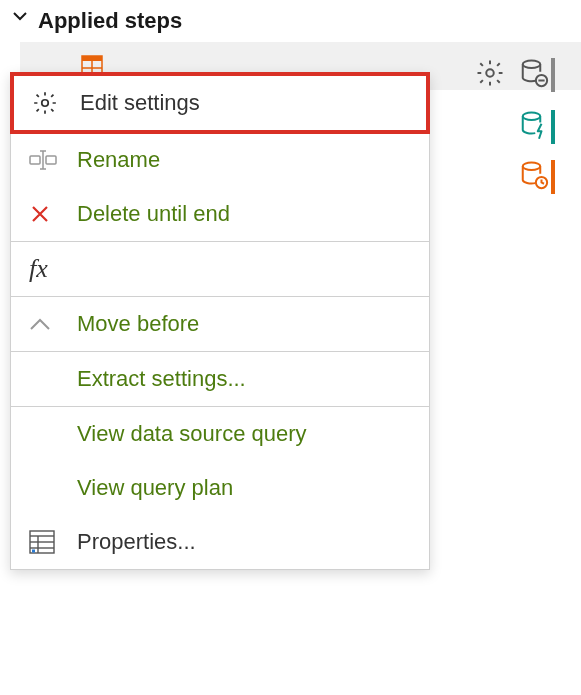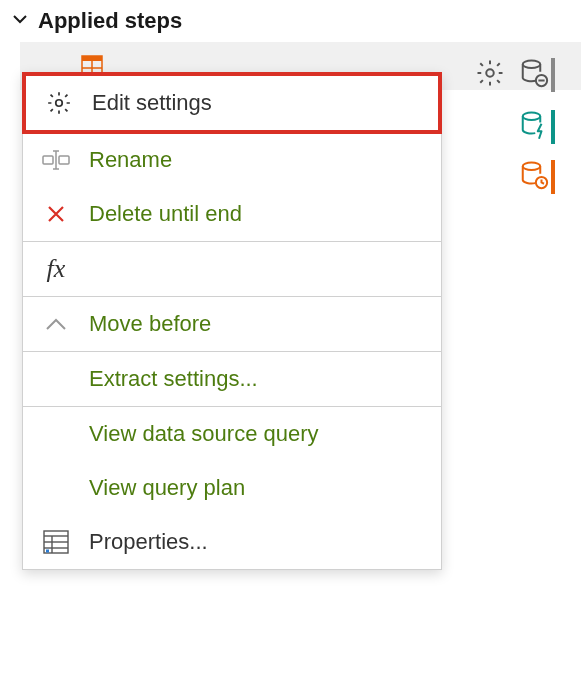--- a/index.html
+++ b/index.html
@@ -9,21 +9,20 @@
     }
     body {
       font-family: 'Segoe UI', -apple-system, BlinkMacSystemFont, sans-serif;
       background: #ffffff;
       width: 581px;
       height: 695px;
       position: relative;
     }
     .panel-header {
       display: flex;
-      align-items: center;
       padding: 8px 12px;
       gap: 10px;
     }
     .panel-header .chevron {
       font-size: 18px;
     }
     .panel-header .title {
       font-size: 22px;
       font-weight: 600;
       color: #1a1a1a;
@@ -56,21 +55,21 @@
       background: #888888;
     }
     .side-bar.teal {
       background: #0d9488;
     }
     .side-bar.orange {
       background: #e8630a;
     }
     .context-menu {
       position: absolute;
-      left: 22px;
+      left: 10px;
       top: 72px;
       width: 420px;
       background: #ffffff;
       border: 1px solid #d0d0d0;
       box-shadow: 0 4px 12px rgba(0,0,0,0.15);
       z-index: 10;
     }
     .menu-item {
       display: flex;
       align-items: center;
@@ -86,21 +85,21 @@
     }
     .menu-item.highlighted {
       border: 4px solid #d93025;
       margin: -1px;
     }
     .menu-item .icon-slot {
       width: 30px;
       height: 30px;
       display: flex;
       align-items: center;
-      justify-content: center;
+      justify-content: flex-start;
       flex-shrink: 0;
     }
     .menu-item .label {
       flex: 1;
     }
     .menu-divider {
       height: 1px;
       background: #d0d0d0;
       margin: 0;
     }

